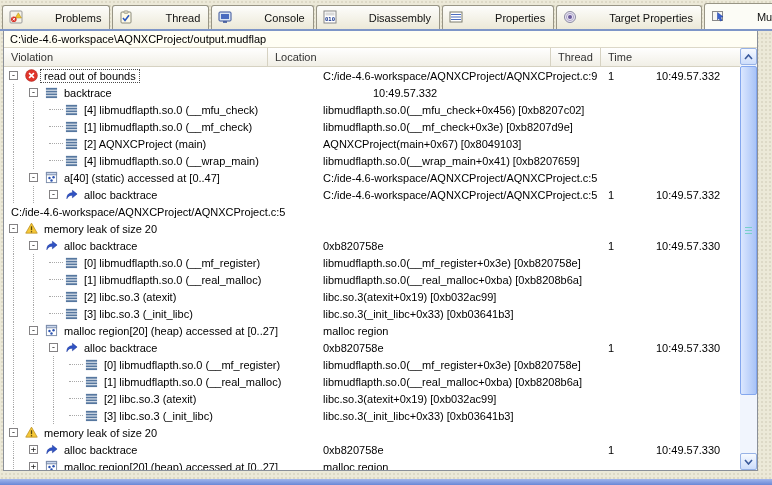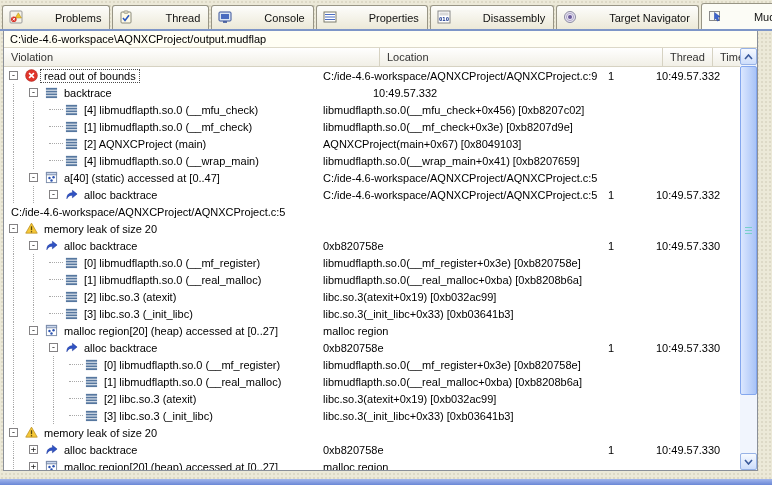--- a/index.html
+++ b/index.html
@@ -29,21 +29,21 @@
   .content{position:absolute;left:3px;top:31px;right:14px;bottom:14px;background:#fff;
            border:1px solid #8a8f98;border-top:none;display:flex;flex-direction:column;}
   .pathbar{height:17px;flex:none;background:#fffef4;border-bottom:1px solid #dcd8c8;
            font-size:11px;color:#000;padding:2px 0 0 6px;white-space:nowrap;}
   .body{flex:1;display:flex;min-height:0;}
   .table{flex:1;display:flex;flex-direction:column;min-width:0;}
   .thead{height:19px;flex:none;display:flex;background:linear-gradient(180deg,#ffffff,#f1efe6);
          border-bottom:1px solid #d6d2c2;font-size:11px;color:#333;}
   .th{padding:3px 0 0 7px;white-space:nowrap;}
   .th-sep{border-right:1px solid #d6d2c2;}
-  .w-v{width:376px;flex:none;}
+  .w-v{width:264px;flex:none;}
   .w-l{width:283px;flex:none;}
   .w-th{width:50px;flex:none;}
   .w-t{flex:1;}
   .rows{flex:1;overflow:hidden;font-size:11px;color:#000;}
   .row{height:17px;display:flex;align-items:center;white-space:nowrap;}
   .cell{overflow:hidden;height:100%;display:flex;align-items:center;}
   .cv{width:312px;flex:none;position:relative;}
   .cl{width:283px;flex:none;padding-left:7px;}
   .cth{width:50px;flex:none;padding-left:9px;}
   .ct{flex:1;padding-left:7px;}
@@ -102,45 +102,45 @@
               <rect x="1" y="2" width="12" height="9" rx="1" fill="#dce6f4" stroke="#39539a"></rect>
               <rect x="3" y="4" width="8" height="5" fill="#4a6cc0"></rect>
               <rect x="5" y="11.2" width="4" height="1.6" fill="#39539a"></rect>
             </svg>
           </span>
           <span class="tab-label">Console</span>
         </div>
         <div class="tab">
           <span class="icon">
             <svg width="14" height="14" viewBox="0 0 14 14">
-              <rect x="1" y="2" width="12" height="10" fill="#fff" stroke="#7c7c6c"></rect>
-              <path d="M2 4.5h10M2 7h10M2 9.5h10" stroke="#4a6cc0" stroke-width="1.2" fill="none"></path>
-            </svg>
-          </span>
-          <span class="tab-label">Properties</span>
-        </div>
-        <div class="tab">
-          <span class="icon">
-            <svg width="14" height="14" viewBox="0 0 14 14">
               <rect x="1" y="1" width="12" height="12" fill="#fff" stroke="#888"></rect>
               <rect x="2.5" y="2.5" width="9" height="3" fill="#d9d9d9"></rect>
               <text x="7" y="11" font-size="5.5" text-anchor="middle" fill="#16348c" font-family="monospace" font-weight="bold">010</text>
             </svg>
           </span>
           <span class="tab-label">Disassembly</span>
+        </div>
+        <div class="tab">
+          <span class="icon">
+            <svg width="14" height="14" viewBox="0 0 14 14">
+              <rect x="1" y="2" width="12" height="10" fill="#fff" stroke="#7c7c6c"></rect>
+              <path d="M2 4.5h10M2 7h10M2 9.5h10" stroke="#4a6cc0" stroke-width="1.2" fill="none"></path>
+            </svg>
+          </span>
+          <span class="tab-label">Properties</span>
         </div>
         <div class="tab">
           <span class="icon">
             <svg width="14" height="14" viewBox="0 0 14 14">
               <circle cx="7" cy="7" r="5.5" fill="#e9e5f3" stroke="#8a8aa0"></circle>
               <circle cx="7" cy="7" r="3.6" fill="none" stroke="#b0a8c8"></circle>
               <circle cx="7" cy="7" r="2" fill="#6a5a9a"></circle>
             </svg>
           </span>
-          <span class="tab-label">Target Navigator</span>
+          <span class="tab-label">Target Properties</span>
         </div>
         <div class="tab active">
           <span class="icon">
             <svg width="14" height="14" viewBox="0 0 14 14">
               <rect x="1.5" y="2.5" width="10" height="9" fill="#f6f6f2" stroke="#8a8a8a"></rect>
               <path d="M6.5 3.5l5.5 4.3-2.4.6 1.5 2.8-1.7.9-1.5-2.9-1.4 1.6z" fill="#3b63d0" stroke="#1c3a94" stroke-width="0.5"></path>
             </svg>
           </span>
           <span class="tab-label">Mudflap Violations</span>
           <span class="tab-close">✕</span>

